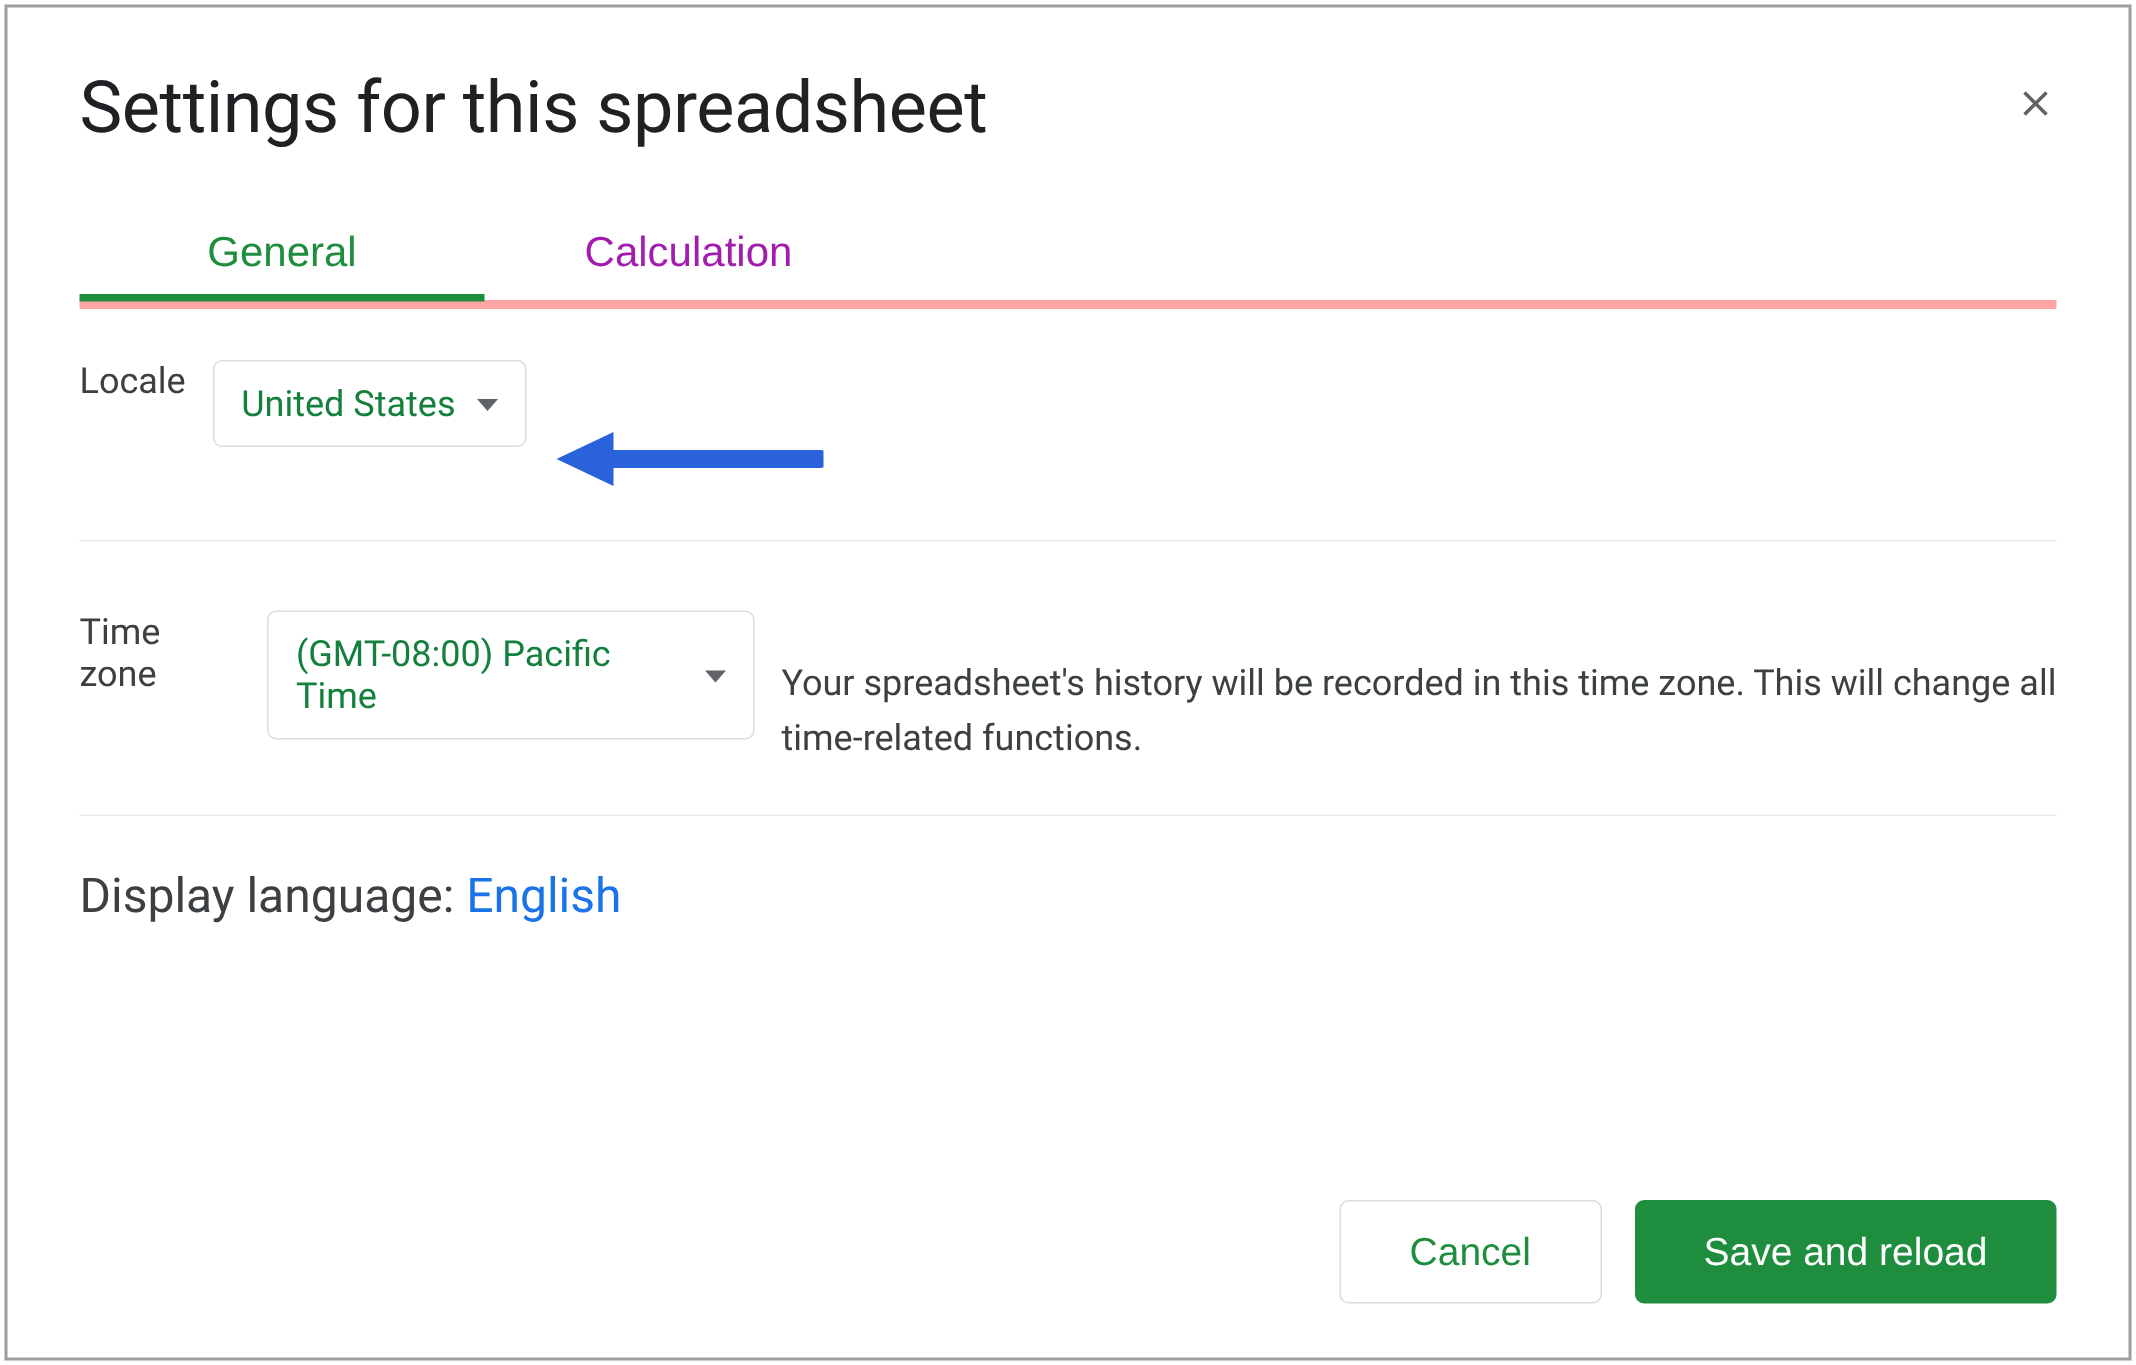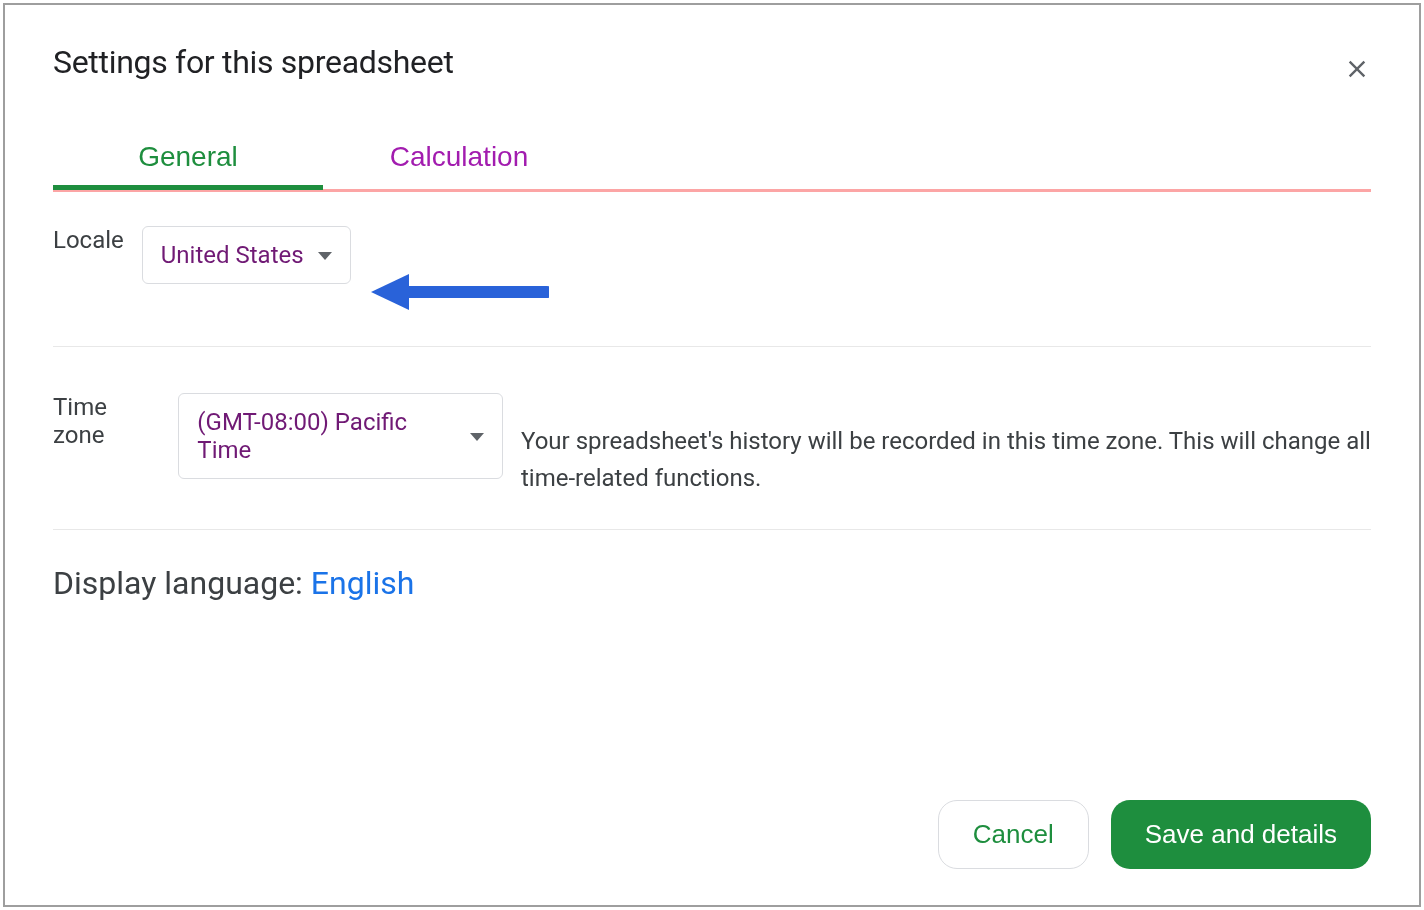--- a/index.html
+++ b/index.html
@@ -19,38 +19,38 @@
     position: relative;
     display: flex;
     flex-direction: column;
   }
   .header {
     display: flex;
     justify-content: space-between;
     align-items: flex-start;
   }
   .title {
-    font-size: 32px;
+    font-size: 48px;
     font-weight: 400;
     color: #202124;
     letter-spacing: -0.3px;
   }
   .close-btn {
     background: none;
     border: none;
     cursor: pointer;
     padding: 6px;
     color: #5f6368;
     margin-top: 6px;
     margin-right: -6px;
   }
   .close-btn svg { width: 28px; height: 28px; display: block; }
   .tabs {
     margin-top: 52px;
-    border-bottom: 3px solid #fca5a5;
+    border-bottom: 6px solid #fca5a5;
     display: flex;
   }
   .tab {
     padding: 0 0 16px 0;
     font-size: 28px;
     font-weight: 500;
     color: #a21caf;
     cursor: pointer;
     position: relative;
     border: none;
@@ -82,21 +82,21 @@
   .field-label {
     font-size: 24px;
     color: #3c4043;
     font-weight: 400;
   }
   .select {
     border: 1px solid #dadce0;
     border-radius: 6px;
     padding: 14px 18px;
     font-size: 24px;
-    color: #701a75;
+    color: #15803d;
     background: #fff;
     cursor: pointer;
     display: inline-flex;
     align-items: center;
     gap: 14px;
     width: fit-content;
   }
   .caret {
     width: 0; height: 0;
     border-left: 7px solid transparent;
@@ -126,22 +126,22 @@
   .footer {
     display: flex;
     justify-content: flex-end;
     gap: 22px;
     margin-top: auto;
     padding-top: 30px;
   }
   .btn {
     font-size: 26px;
     font-weight: 500;
-    padding: 18px 34px;
-    border-radius: 19px;
+    padding: 18px 46px;
+    border-radius: 6px;
     cursor: pointer;
     border: none;
     margin-top: 37px;
   }
   .btn-cancel {
     background: #fff;
     color: #1e8e3e;
     border: 1px solid #dadce0;
   }
   .btn-save {
@@ -198,16 +198,16 @@
     </div>
 
     <div class="lang-row">
       <span>Display language: </span><a class="lang-link">English</a>
     </div>
 
   </div>
 
   <div class="footer">
     <button class="btn btn-cancel">Cancel</button>
-    <button class="btn btn-save">Save and details</button>
+    <button class="btn btn-save">Save and reload</button>
   </div>
 
 </div>
 
 </body></html>

